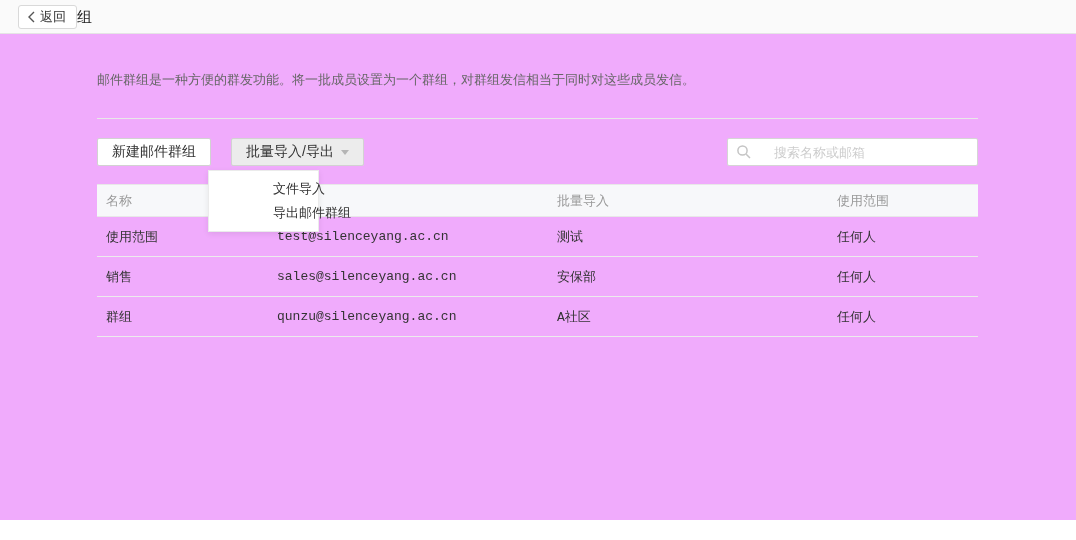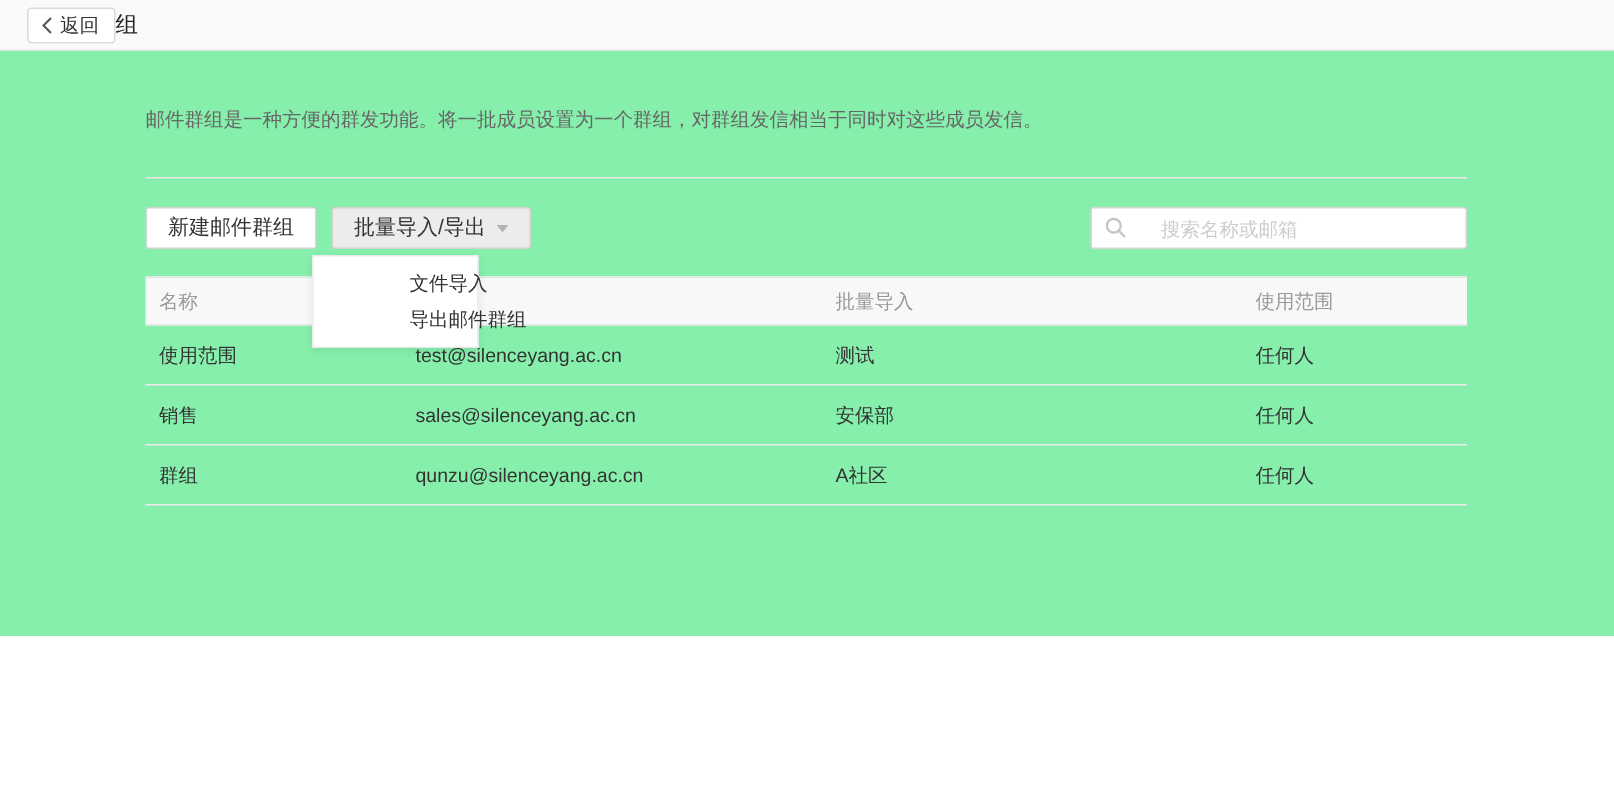--- a/index.html
+++ b/index.html
@@ -4,22 +4,22 @@
 <style>
   * { margin: 0; padding: 0; box-sizing: border-box; }
   html, body { background: #fff; }
   body {
     font-family: "Liberation Sans", "DejaVu Sans", sans-serif;
     color: #333;
   }
   .app {
     position: relative;
     width: 1076px;
-    height: 424px;
-    background: #86efac;
+    height: 520px;
+    background: #f0abfc;
     overflow: hidden;
   }
 
   
   .topbar {
     position: relative;
     height: 34px;
     background: #fafafa;
     border-bottom: 1px solid #e5e5e5;
   }
@@ -79,21 +79,21 @@
     color: #333;
     background: #fff;
     border: 1px solid #d2d2d2;
     border-radius: 2px;
     display: inline-flex;
     align-items: center;
     cursor: pointer;
     white-space: nowrap;
   }
   .btn.batch {
-    margin-left: 10px;
+    margin-left: 20px;
     background: #ececec;
     gap: 7px;
   }
   .caret-down {
     width: 0; height: 0;
     border-left: 4px solid transparent;
     border-right: 4px solid transparent;
     border-top: 5px solid #b5b5b5;
     display: inline-block;
   }
@@ -144,20 +144,21 @@
     white-space: nowrap;
     margin-left: 44px;
   }
 
   
   table.groups {
     margin-top: 18px;
     width: 881px;
     border-collapse: collapse;
     table-layout: fixed;
+    font-family: Liberation Mono, monospace;
   }
   table.groups col.c1 { width: 171px; }
   table.groups col.c2 { width: 280px; }
   table.groups col.c3 { width: 280px; }
   table.groups col.c4 { width: 150px; }
   table.groups th {
     height: 32px;
     background: #f7f8fa;
     border-top: 1px solid #e8e8e8;
     border-bottom: 1px solid #e8e8e8;

